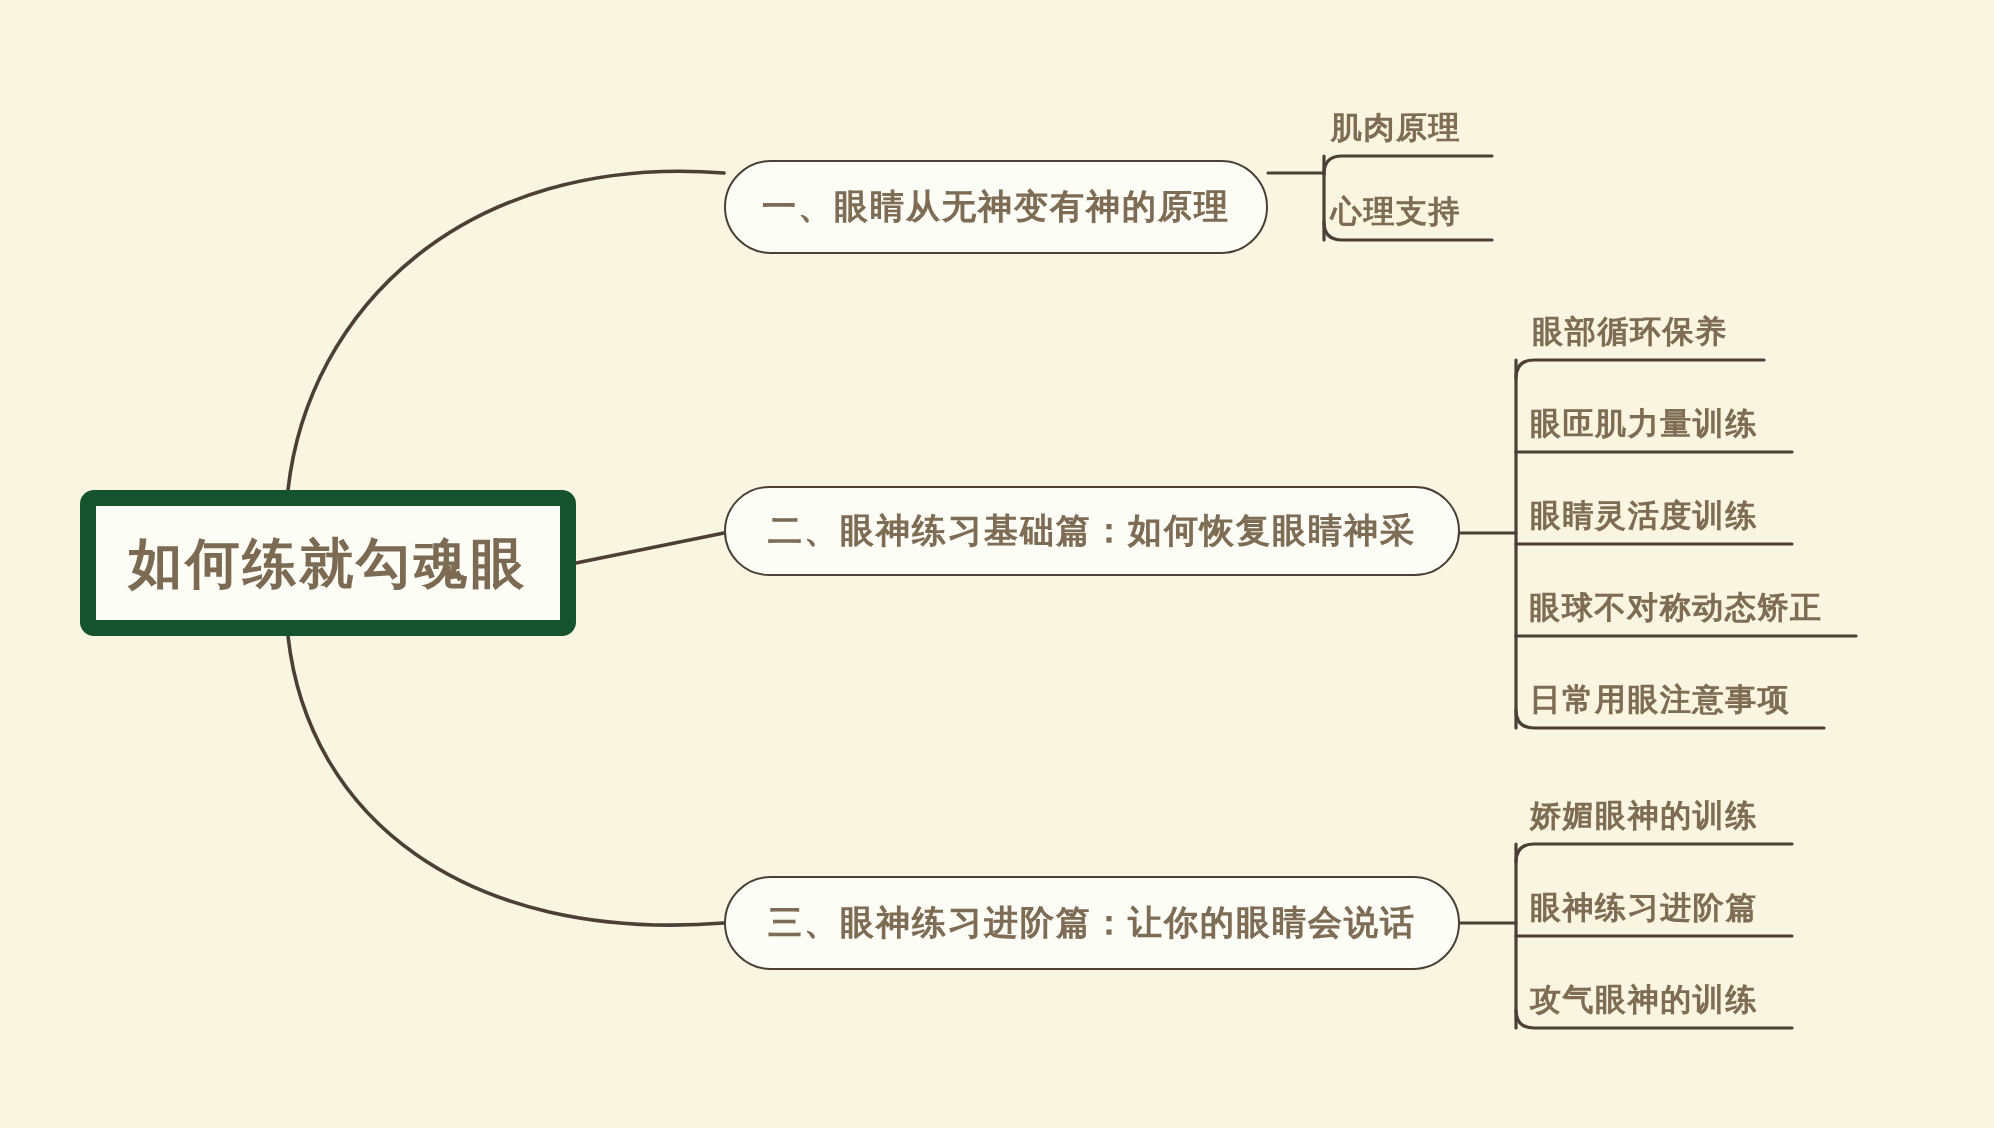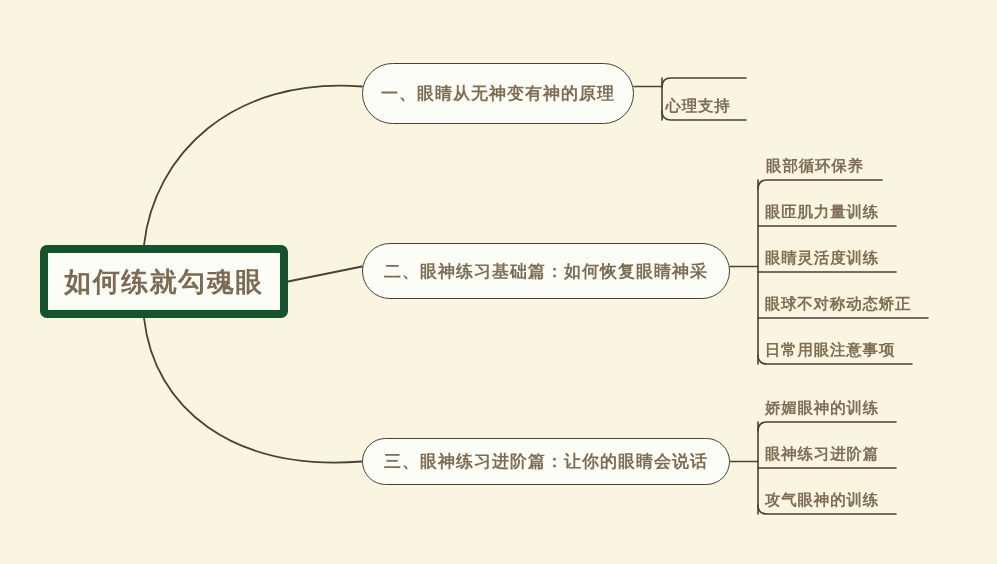--- a/index.html
+++ b/index.html
@@ -83,23 +83,24 @@
       <path d="M 758 318 L 928 318" fill="none" stroke="#4a4036" stroke-width="1.6" stroke-linecap="round"></path>
       <path d="M 758 355 Q 758 364, 767 364 L 912 364" fill="none" stroke="#4a4036" stroke-width="1.6" stroke-linecap="round"></path>
       <path d="M 144 318 C 154 408, 232 471.5, 362 461.5" fill="none" stroke="#4a4036" stroke-width="1.8" stroke-linecap="round"></path>
       <path d="M 730 461.5 L 758 461.5" fill="none" stroke="#4a4036" stroke-width="1.6" stroke-linecap="round"></path>
       <path d="M 758 422 L 758 514" fill="none" stroke="#4a4036" stroke-width="1.6" stroke-linecap="round"></path>
       <path d="M 758 431 Q 758 422, 767 422 L 896 422" fill="none" stroke="#4a4036" stroke-width="1.6" stroke-linecap="round"></path>
       <path d="M 758 468 L 896 468" fill="none" stroke="#4a4036" stroke-width="1.6" stroke-linecap="round"></path>
       <path d="M 758 505 Q 758 514, 767 514 L 896 514" fill="none" stroke="#4a4036" stroke-width="1.6" stroke-linecap="round"></path>
     </svg>
 <div class="node root-node" style="left: 40px; top: 245px; width: 248px; height: 73px;">如何练就勾魂眼</div>
-    <div class="node branch-node" style="left: 362px; top: 63px; width: 272px; height: 61px;">一、眼睛从无神变有神的原理</div>
+    <div class="node branch-node" style="left: 362px; top: 80px; width: 272px; height: 47px;">一、眼睛从无神变有神的原理</div>
+    <div class="node leaf-node" style="left: 650px; top: 50px; width: 96px; height: 28px;">肌肉原理</div>
     <div class="node leaf-node" style="left: 650px; top: 92px; width: 96px; height: 28px;">心理支持</div>
-    <div class="node branch-node" style="left: 362px; top: 243px; width: 368px; height: 56px;">二、眼神练习基础篇：如何恢复眼睛神采</div>
+    <div class="node branch-node" style="left: 362px; top: 243px; width: 368px; height: 45px;">二、眼神练习基础篇：如何恢复眼睛神采</div>
     <div class="node leaf-node" style="left: 748px; top: 152px; width: 134px; height: 28px;">眼部循环保养</div>
     <div class="node leaf-node" style="left: 748px; top: 244px; width: 148px; height: 28px;">眼睛灵活度训练</div>
     <div class="node leaf-node" style="left: 748px; top: 198px; width: 148px; height: 28px;">眼匝肌力量训练</div>
     <div class="node leaf-node" style="left: 748px; top: 290px; width: 180px; height: 28px;">眼球不对称动态矫正</div>
     <div class="node leaf-node" style="left: 748px; top: 336px; width: 164px; height: 28px; font-family: Liberation Mono, monospace;">日常用眼注意事项</div>
     <div class="node branch-node" style="left: 362px; top: 438px; width: 368px; height: 47px;">三、眼神练习进阶篇：让你的眼睛会说话</div>
     <div class="node leaf-node" style="left: 748px; top: 394px; width: 148px; height: 28px;">娇媚眼神的训练</div>
     <div class="node leaf-node" style="left: 748px; top: 440px; width: 148px; height: 28px;">眼神练习进阶篇</div>
     <div class="node leaf-node" style="left: 748px; top: 486px; width: 148px; height: 28px;">攻气眼神的训练</div>
   </div>

